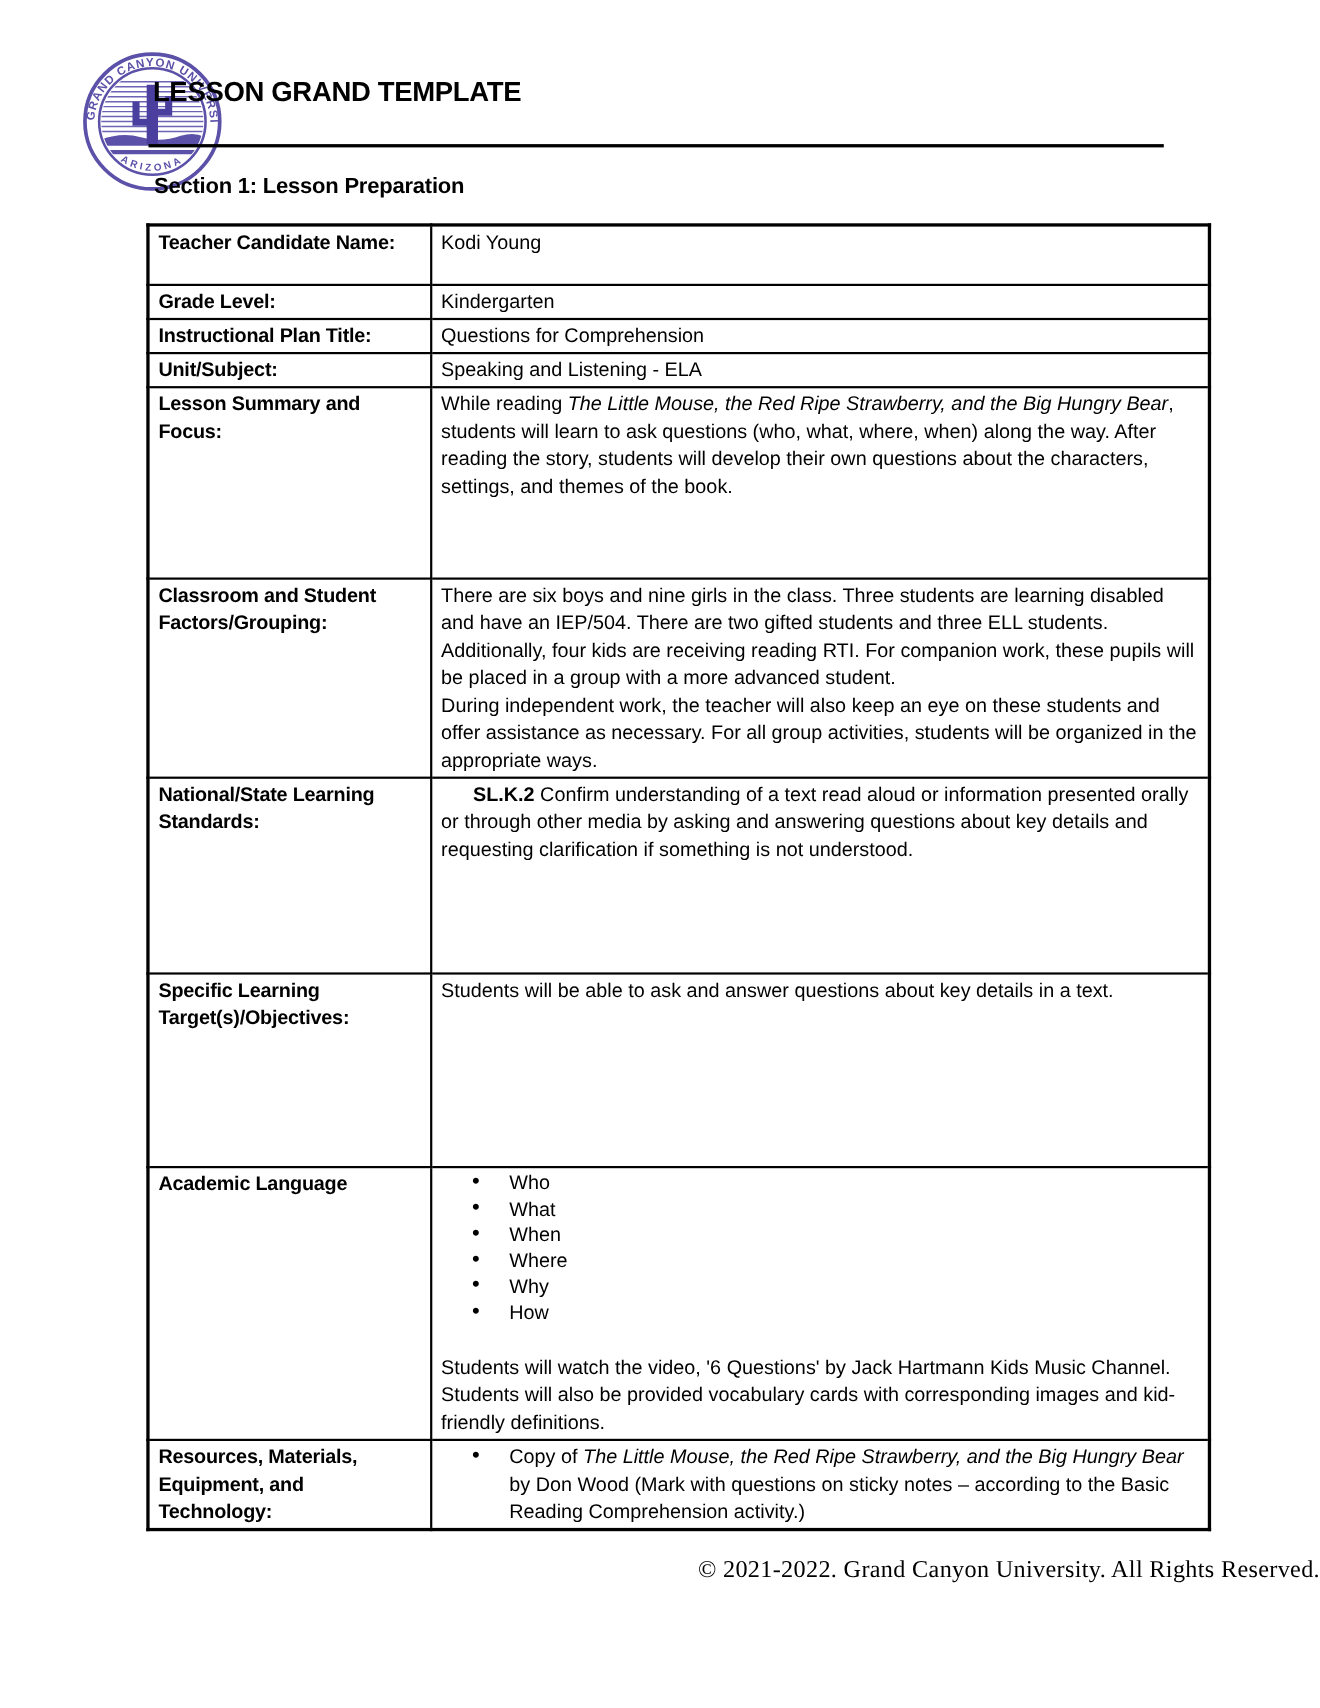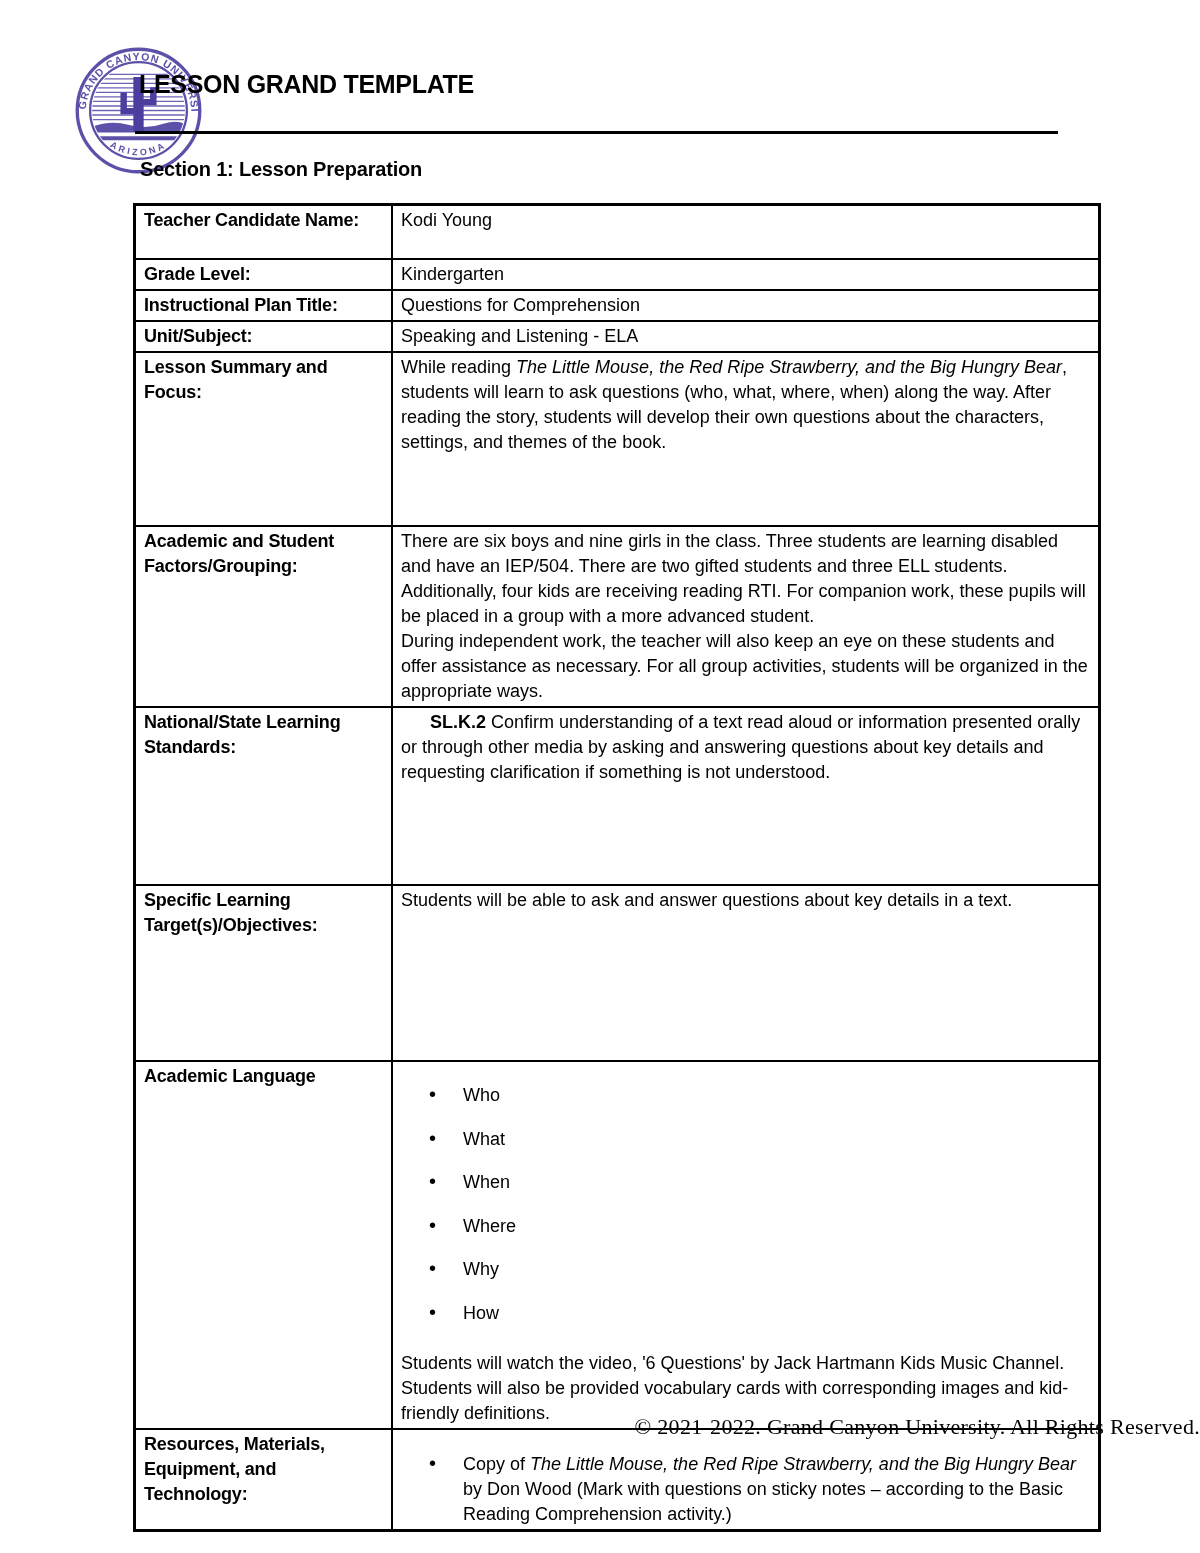--- a/index.html
+++ b/index.html
@@ -41,21 +41,21 @@
     font-size:18px;line-height:25px;
     padding:2px 10px 2px 8px;
   }
   td.lbl{width:237px;font-weight:bold;letter-spacing:-0.2px;}
   td.val{padding-left:21px;padding-right:28px;}
   .para{margin:0;}
   .ital{font-style:italic;}
   .bold{font-weight:bold;margin-left:29px;}
 
   ul.blist{margin:0;padding:0 0 0 28px;list-style:none;}
-  ul.blist li{position:relative;padding-left:34px;line-height:23.5px;margin-top:20px;}
+  ul.blist li{position:relative;padding-left:34px;line-height:23.5px;}
   ul.blist li::before{content:"\2022";position:absolute;left:0;top:-1px;font-size:20px;}
   ul.blist.tight li{line-height:25px;}
   .gap{height:26px;}
 
   
   .h52 td{height:48px;}
   .h29 td{height:25px;}
   .h28 td{height:24px;}
   .h172 td{height:168px;}
   .h177 td{height:173px;}
@@ -142,21 +142,21 @@
       <td class="lbl">Unit/Subject:</td>
       <td class="val">Speaking and Listening - ELA</td>
     </tr>
     <tr class="h172">
       <td class="lbl">Lesson Summary and Focus:</td>
       <td class="val">
         <p class="para"><span>While reading </span><span class="ital">The Little Mouse, the Red Ripe Strawberry, and the Big Hungry Bear</span><span>, students will learn to ask questions (who, what, where, when) along the way. After reading the story, students will develop their own questions about the characters, settings, and themes of the book.</span></p>
       </td>
     </tr>
     <tr class="h177">
-      <td class="lbl">Academic and Student Factors/Grouping:</td>
+      <td class="lbl">Classroom and Student Factors/Grouping:</td>
       <td class="val">
         <p class="para">There are six boys and nine girls in the class. Three students are learning disabled and have an IEP/504. There are two gifted students and three ELL students. Additionally, four kids are receiving reading RTI. For companion work, these pupils will be placed in a group with a more advanced student.</p>
         <p class="para">During independent work, the teacher will also keep an eye on these students and offer assistance as necessary. For all group activities, students will be organized in the appropriate ways.</p>
       </td>
     </tr>
     <tr class="h176">
       <td class="lbl">National/State Learning Standards:</td>
       <td class="val">
         <p class="para"><span class="bold">SL.K.2</span><span> Confirm understanding of a text read aloud or information presented orally or through other media by asking and answering questions about key details and requesting clarification if something is not understood.</span></p>
       </td>

